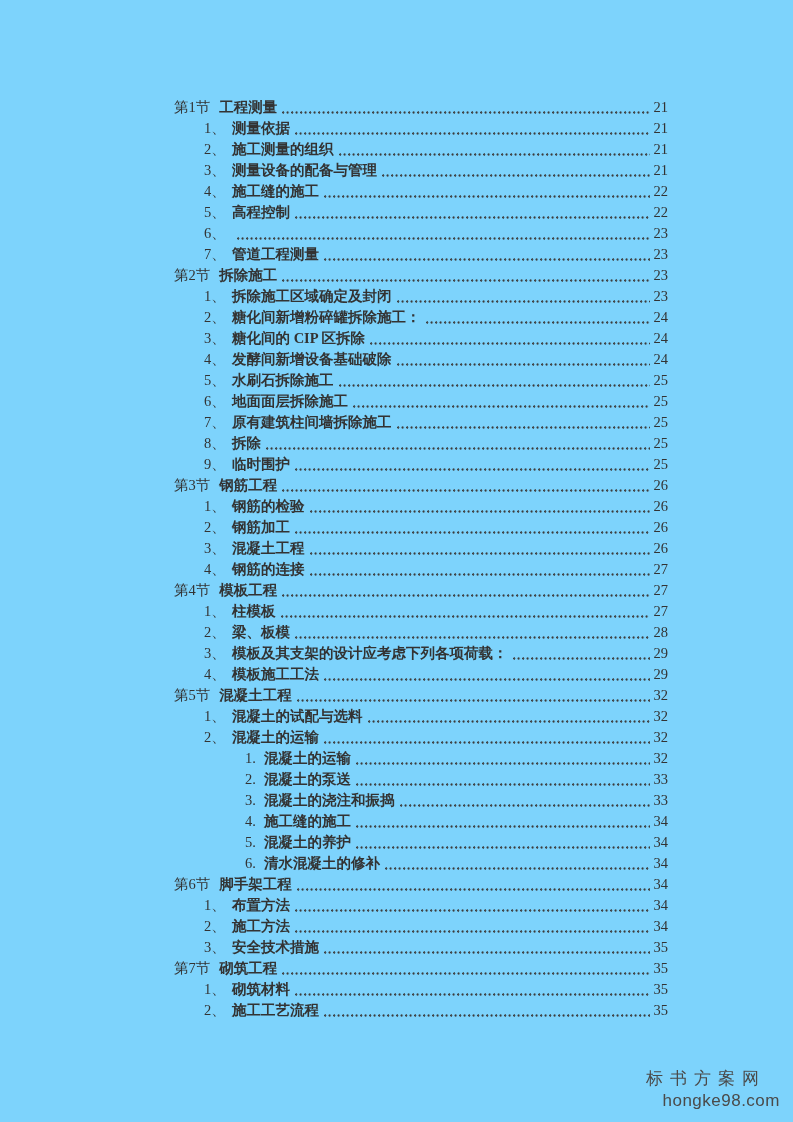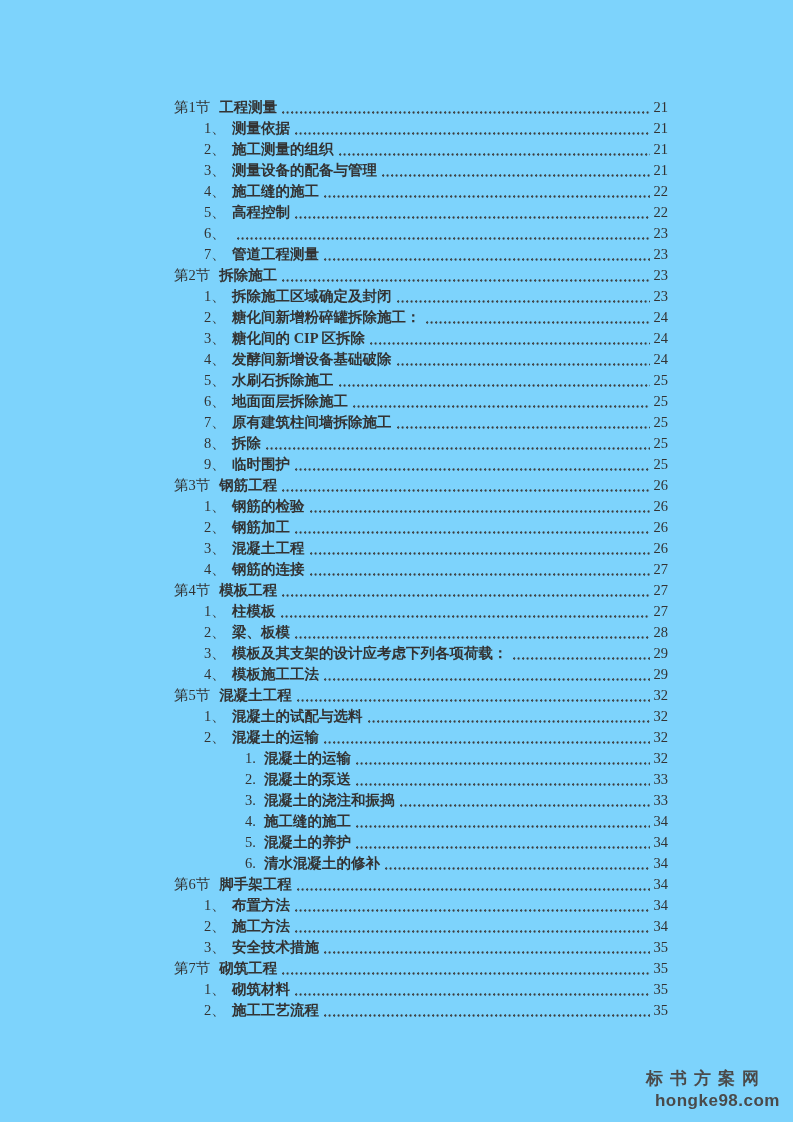--- a/index.html
+++ b/index.html
@@ -58,21 +58,21 @@
   .lvl1 .num { display: inline-block; width: 28px; }
   .lvl2 { padding-left: 71px; }
   .lvl2 .num { display: inline-block; width: 19px; }
 
   .watermark {
     position: absolute;
     right: 13px;
     bottom: 10px;
     text-align: right;
     font-family: "Liberation Sans", "DejaVu Sans", sans-serif;
-    font-weight: bold;
+    font-weight: normal;
     color: #4a4a4a;
   }
   .wm-cn {
     font-size: 17px;
     letter-spacing: 7px;
     margin-right: 14px;
     line-height: 22px;
   }
   .wm-url {
     font-size: 17px;

